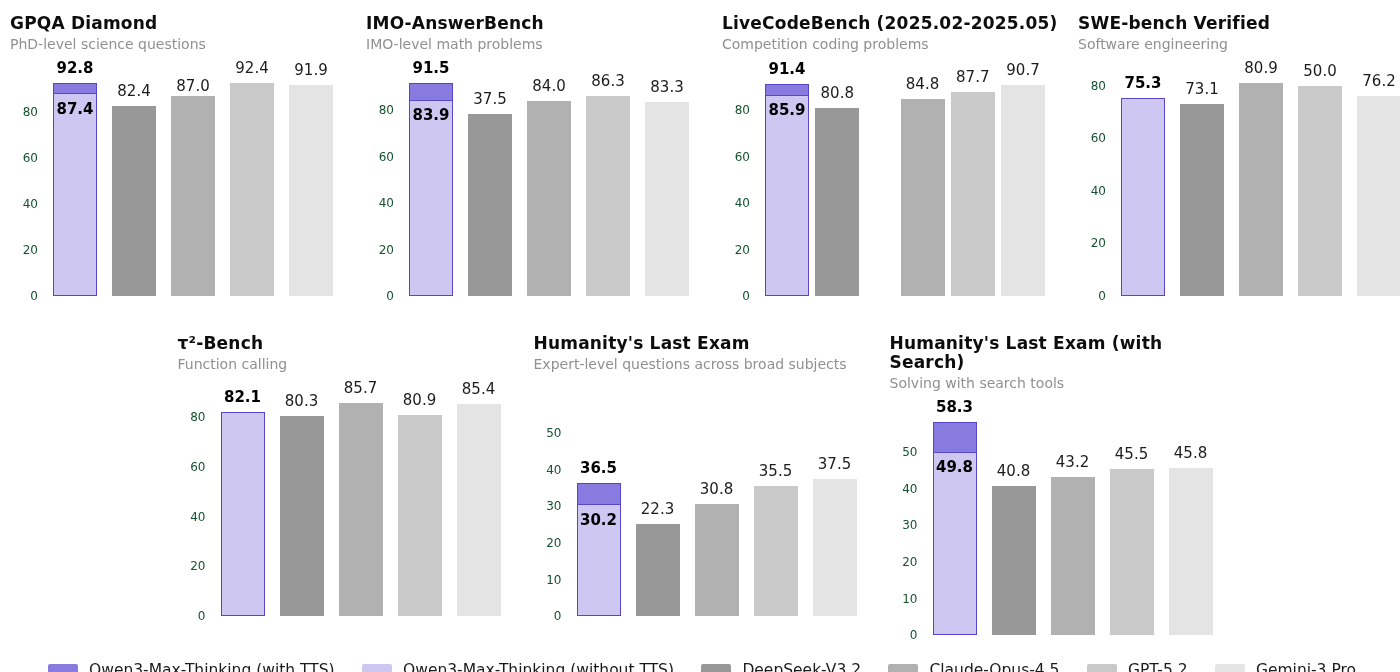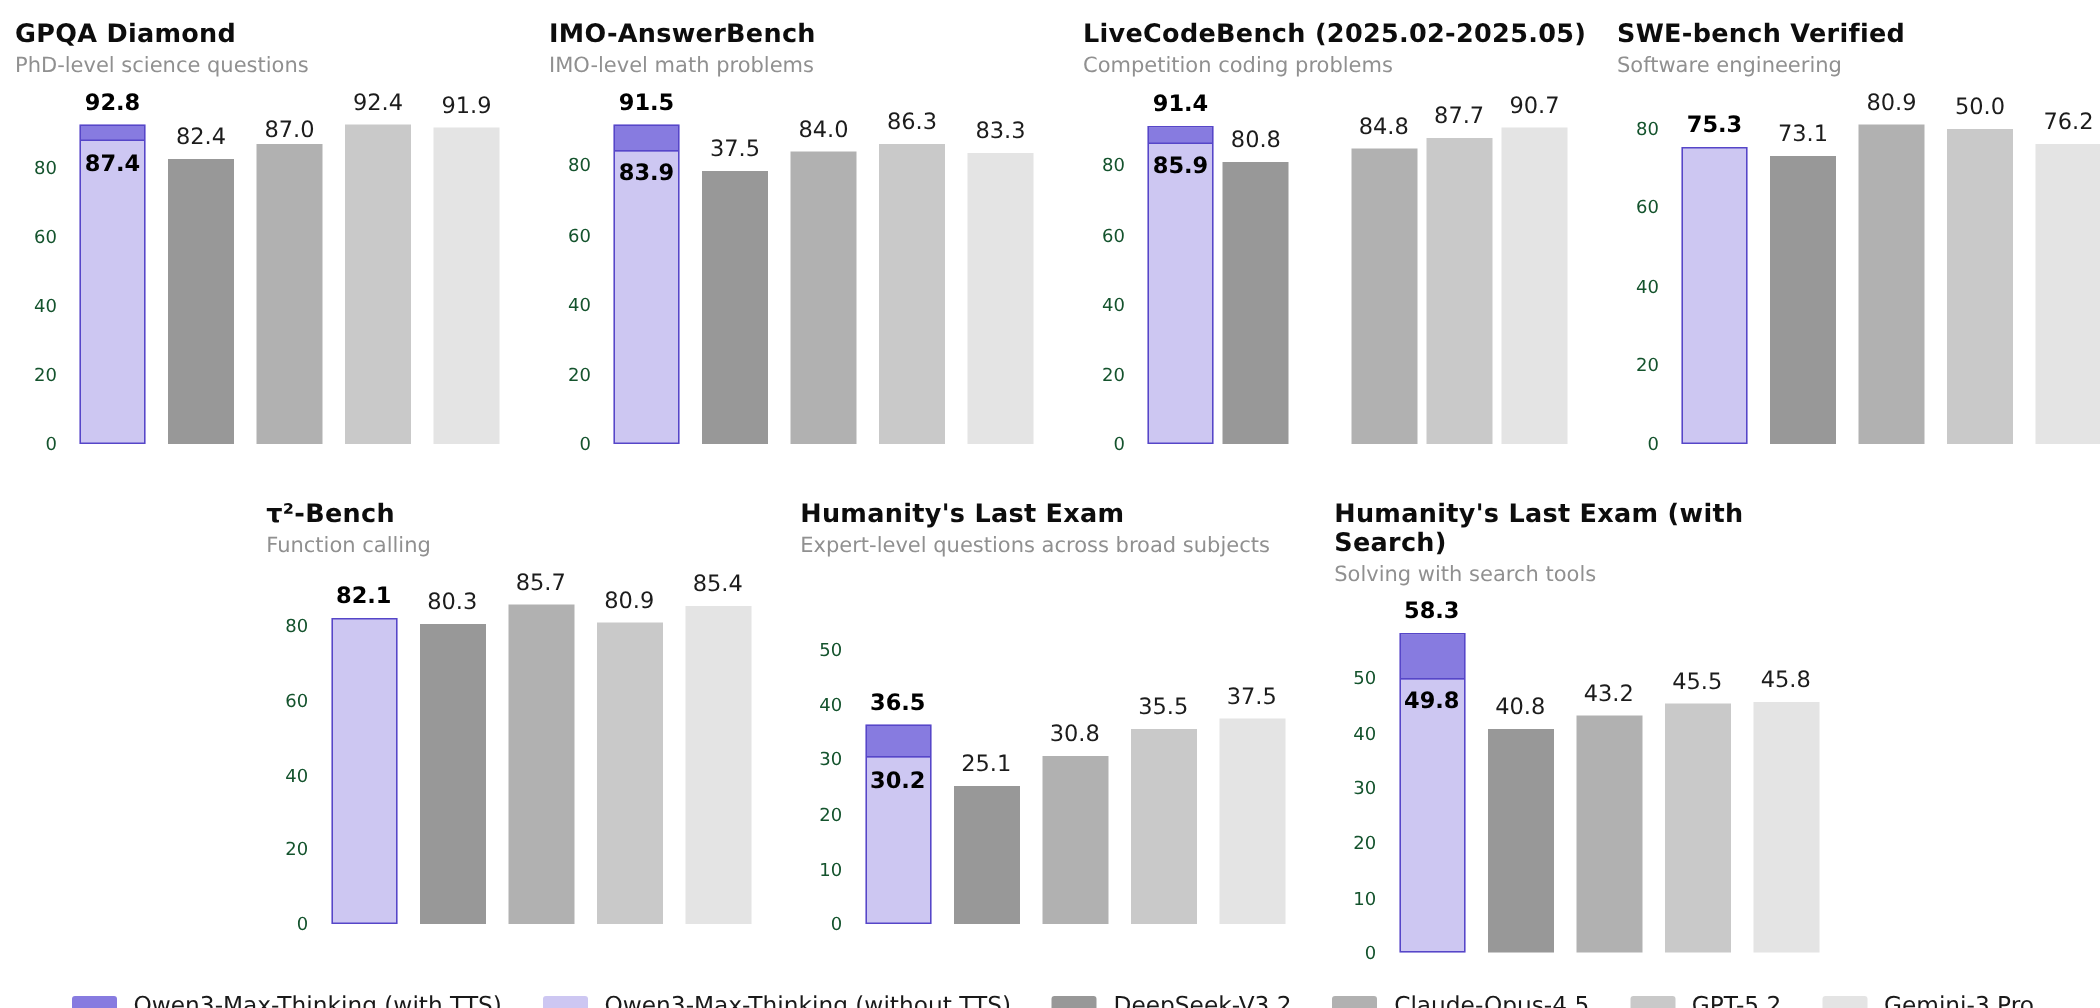--- a/index.html
+++ b/index.html
@@ -251,21 +251,21 @@
       <div class="bars" style="height: 230px;">
           <div class="bar-slot" style="height: 230px;">
             <div class="bar purple" style="height: 133.254px; background: rgb(205, 199, 242); border-color: rgb(86, 70, 200);">
               <div class="tts-seg" style="height: 21.5px; background: rgb(135, 123, 224); border-color: rgb(86, 70, 200);"></div>
             </div>
             <div class="val bold" style="bottom: 139.254px;">36.5</div>
             <div class="val bold" style="bottom: 87.254px;">30.2</div>
           </div>
           <div class="bar-slot" style="height: 230px;">
             <div class="bar" style="height: 91.6349px; background: rgb(152, 152, 152);"></div>
-            <div class="val" style="bottom: 97.6349px;">25.1</div>
+            <div class="val" style="bottom: 97.6349px;">22.3</div>
           </div>
           <div class="bar-slot" style="height: 230px;">
             <div class="bar" style="height: 112.444px; background: rgb(177, 177, 177);"></div>
             <div class="val" style="bottom: 118.444px;">30.8</div>
           </div>
           <div class="bar-slot" style="height: 230px;">
             <div class="bar" style="height: 129.603px; background: rgb(201, 201, 201);"></div>
             <div class="val" style="bottom: 135.603px;">35.5</div>
           </div>
           <div class="bar-slot" style="height: 230px;">

